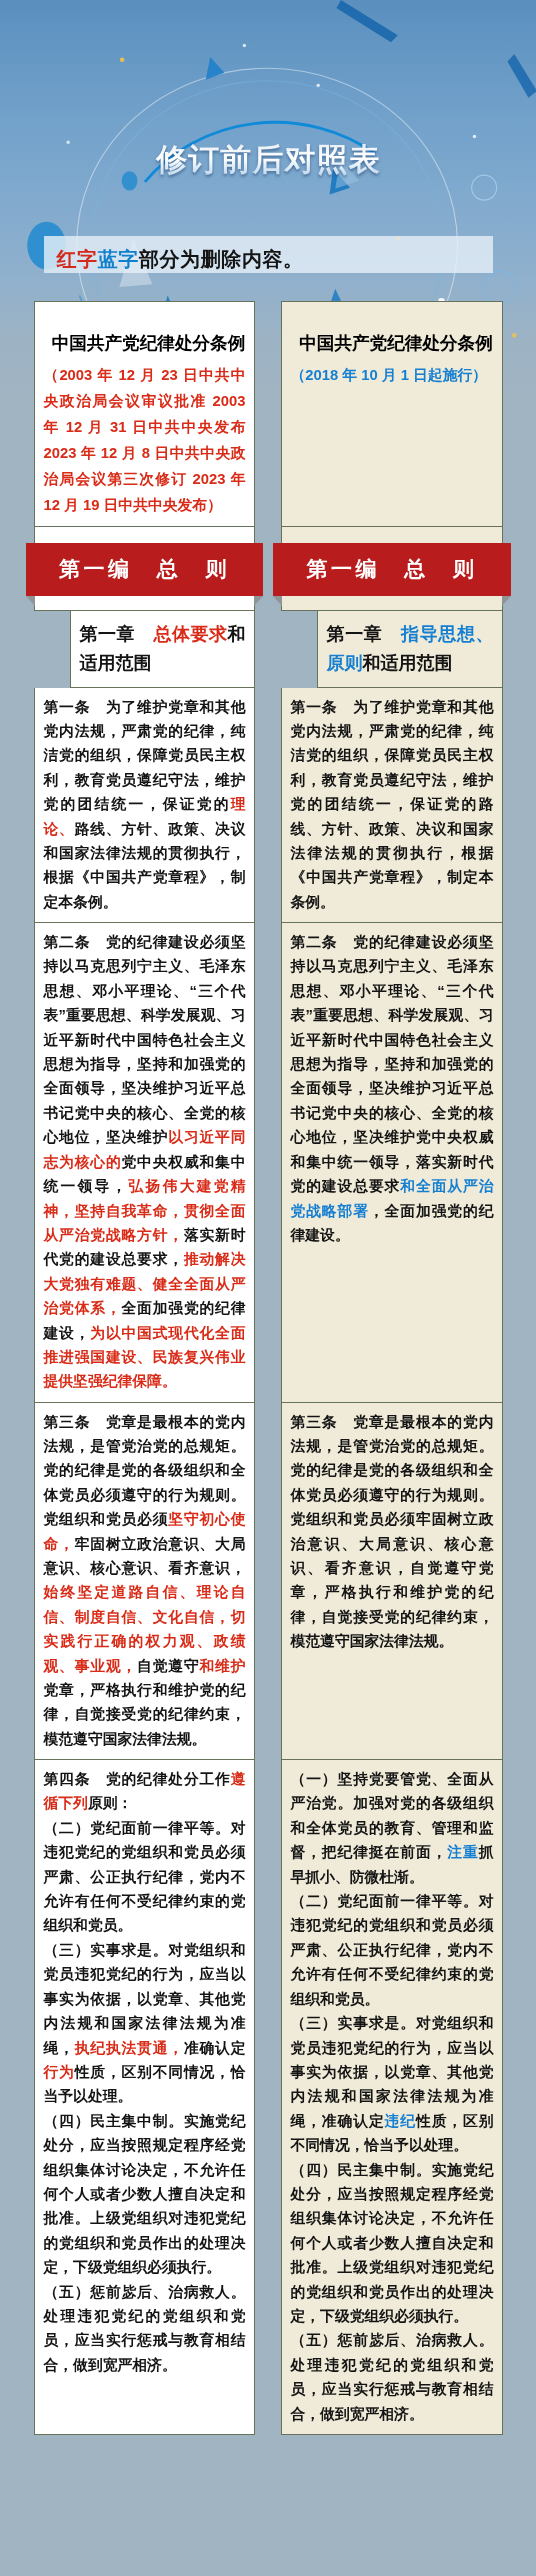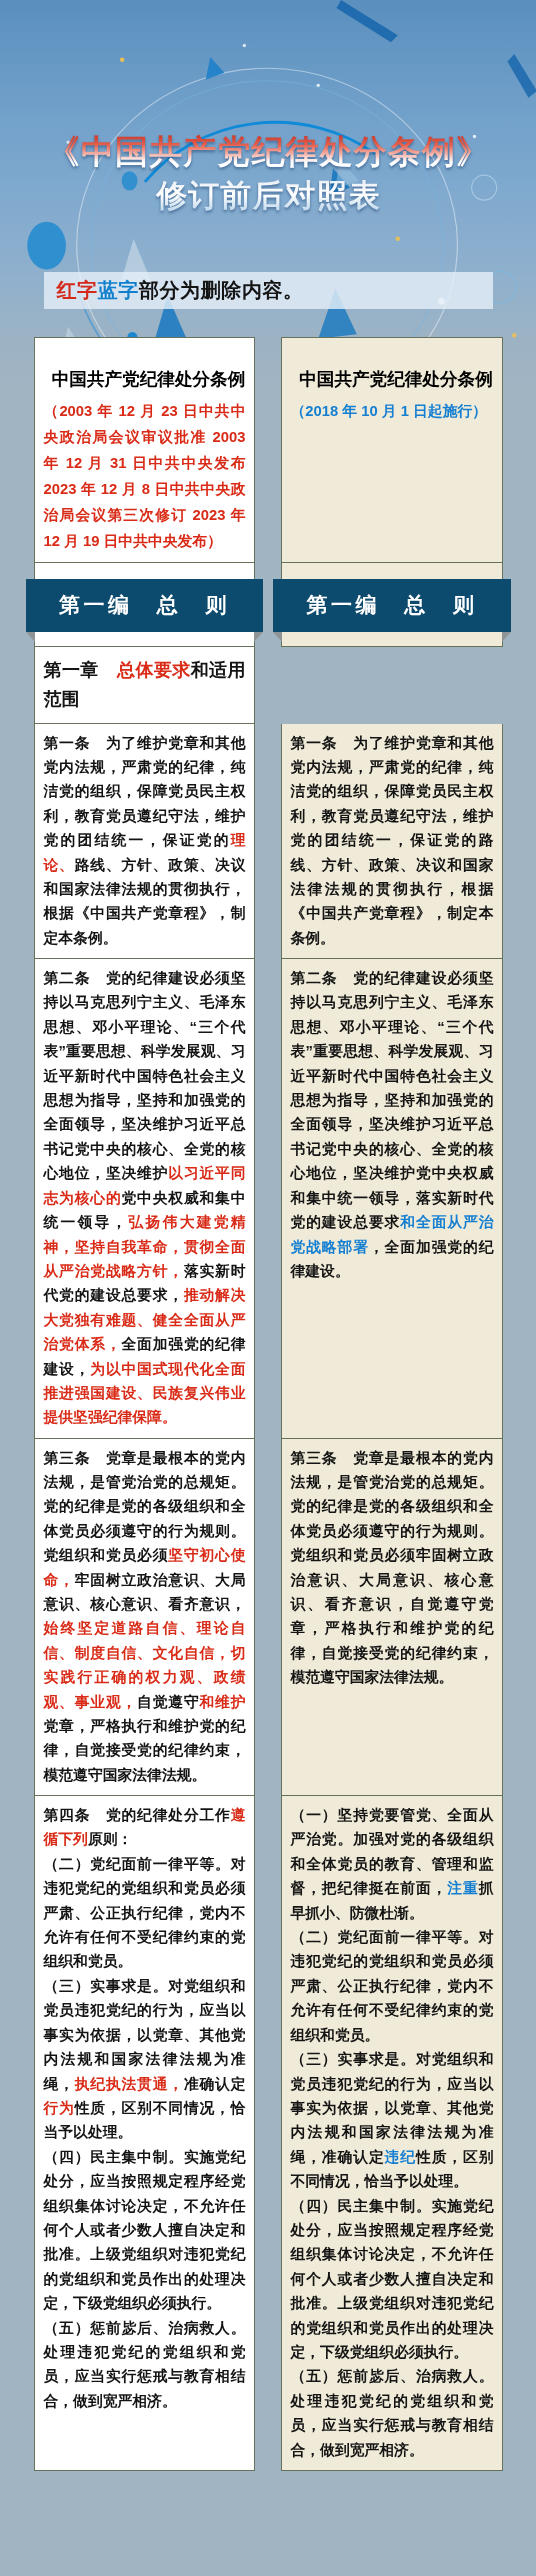--- a/index.html
+++ b/index.html
@@ -32,21 +32,21 @@
   .title-line.l2{
     font-size:31px;line-height:34px;margin-top:9px;
     background:linear-gradient(180deg,#e8eef5 0%,#ffffff 45%,#b9d4ea 100%);
     -webkit-background-clip:text;background-clip:text;color:transparent;
   }
   .note-bar{
     position:relative;z-index:2;
     width:449px;height:37px;
     margin:59px auto 0;
     background:rgba(228,238,248,.82);
-    display:flex;align-items:center;
+    display:flex;align-items:flex-end;
     padding:0 12.5px;box-sizing:border-box;
     font-size:20px;font-weight:bold;color:#111;
     letter-spacing:0.6px;
   }
   .seg-red{color:#d42a1c;}
   .seg-blue{color:#1080cc;}
 
   
   .table{
     position:relative;z-index:2;
@@ -69,37 +69,37 @@
   .side-left{background:#ffffff;}
   .side-right{background:#f0ebd8;}
   .para{margin:0;}
   .seg-k{color:#141414;}
   .seg-r{color:#d92b17;}
   .seg-b{color:#157fd2;}
 
   
   .row-header{min-height:195px;}
   .row-ribbon{min-height:84px;padding:0;position:relative;}
-  .row-ch1{min-height:69px;}
+  .row-ch1{min-height:69px;margin-left:36px;}
   .row-a1{min-height:198px;}
   .row-a2{min-height:402px;}
   .row-a3{min-height:303px;}
   .row-a4{min-height:642px;}
 
   .cell-title{
     margin:23px 0 0 8px;
     text-align:center;
     font-size:17.6px;line-height:23px;font-weight:bold;color:#000;
   }
   .date-para{margin:7px 0 0 0;font-size:14.8px;line-height:26px;font-weight:bold;}
   .row-ch1{font-size:18px;line-height:29.5px;font-weight:bold;padding-top:9px;}
 
   .ribbon{
     position:absolute;left:-9px;right:-9px;top:16px;height:53px;
-    background:#0c4a6e;
+    background:#b91c1c;
     display:flex;align-items:center;justify-content:center;
   }
   .ribbon-label{
     color:#fff;font-size:21px;font-weight:bold;letter-spacing:3.4px;
   }
   .fold{position:absolute;width:0;height:0;top:69px;}
   .fold.fl{left:-9px;border-top:10.2px solid #8f9496;border-left:9px solid transparent;}
   .fold.fr{right:-9px;border-top:10.2px solid #8f9496;border-right:9px solid transparent;}
 </style>
 </head>
@@ -131,21 +131,20 @@
     <circle cx="215" cy="105" r="4" fill="#f4c24a" opacity="0.9"></circle>
     <circle cx="560" cy="150" r="3" fill="#ffffff" opacity="0.8"></circle>
     <circle cx="700" cy="420" r="4" fill="#f4c24a" opacity="0.85"></circle>
     <circle cx="120" cy="250" r="3" fill="#ffffff" opacity="0.7"></circle>
     <circle cx="835" cy="240" r="3" fill="#ffffff" opacity="0.8"></circle>
     <circle cx="430" cy="80" r="3" fill="#ffffff" opacity="0.75"></circle>
     <circle cx="905" cy="590" r="4" fill="#f4c24a" opacity="0.8"></circle>
   </svg>
 
   <div class="header-block">
-    <h1 class="title-line l1">《中国共产党纪律处分条例》</h1>
     <h1 class="title-line l2">修订前后对照表</h1>
   </div>
 
   <div class="note-bar">
     <span class="seg-red">红字</span>
     <span class="seg-blue">蓝字</span>
     <span class="seg-k">部分为删除内容。</span>
   </div>
 
   <div class="table" id="comparison-table">
@@ -167,20 +166,23 @@
       <div class="cell side-right row-ribbon" style="grid-area: 2 / 2;">
         <div class="ribbon">
           <span class="ribbon-label">第一编　总　则</span>
         </div>
         <div class="fold fl"></div>
         <div class="fold fr"></div>
       </div>
       <div class="cell side-left row-ch1" style="grid-area: 3 / 1;">
         <p class="para"><span class="seg-k">第一章　</span><span class="seg-r">总体要求</span><span class="seg-k">和适用范围</span></p>
       </div>
+      <div class="cell side-right row-ch1" style="grid-area: 3 / 2;">
+        <p class="para"><span class="seg-k">第一章　</span><span class="seg-b">指导思想、原则</span><span class="seg-k">和适用范围</span></p>
+      </div>
       <div class="cell side-left row-a1" style="grid-area: 4 / 1;">
         <p class="para"><span class="seg-k">第一条　为了维护党章和其他党内法规，严肃党的纪律，纯洁党的组织，保障党员民主权利，教育党员遵纪守法，维护党的团结统一，保证党的</span><span class="seg-r">理论、</span><span class="seg-k">路线、方针、政策、决议和国家法律法规的贯彻执行，根据《中国共产党章程》，制定本条例。</span></p>
       </div>
       <div class="cell side-right row-a1" style="grid-area: 4 / 2;">
         <p class="para"><span class="seg-k">第一条　为了维护党章和其他党内法规，严肃党的纪律，纯洁党的组织，保障党员民主权利，教育党员遵纪守法，维护党的团结统一，保证党的路线、方针、政策、决议和国家法律法规的贯彻执行，根据《中国共产党章程》，制定本条例。</span></p>
       </div>
       <div class="cell side-left row-a2" style="grid-area: 5 / 1;">
         <p class="para"><span class="seg-k">第二条　党的纪律建设必须坚持以马克思列宁主义、毛泽东思想、邓小平理论、“三个代表”重要思想、科学发展观、习近平新时代中国特色社会主义思想为指导，坚持和加强党的全面领导，坚决维护习近平总书记党中央的核心、全党的核心地位，坚决维护</span><span class="seg-r">以习近平同志为核心的</span><span class="seg-k">党中央权威和集中统一领导，</span><span class="seg-r">弘扬伟大建党精神，坚持自我革命，贯彻全面从严治党战略方针，</span><span class="seg-k">落实新时代党的建设总要求，</span><span class="seg-r">推动解决大党独有难题、健全全面从严治党体系，</span><span class="seg-k">全面加强党的纪律建设，</span><span class="seg-r">为以中国式现代化全面推进强国建设、民族复兴伟业提供坚强纪律保障。</span></p>
       </div>
       <div class="cell side-right row-a2" style="grid-area: 5 / 2;">

